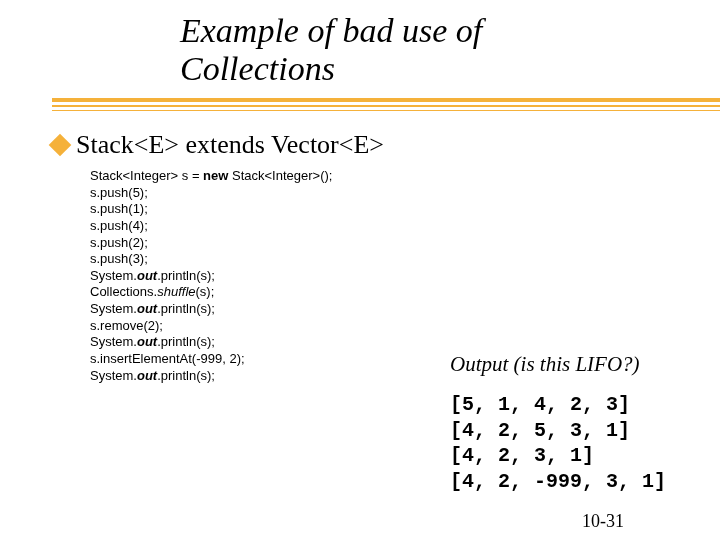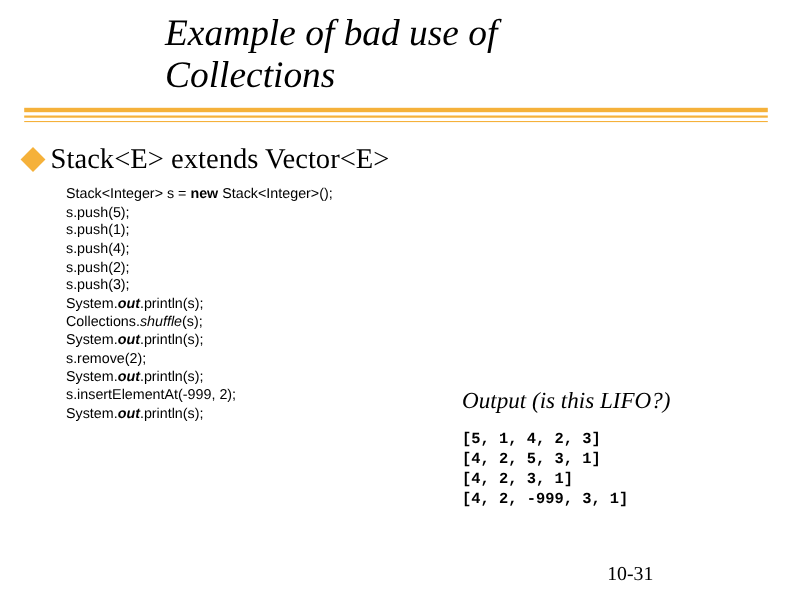--- a/index.html
+++ b/index.html
@@ -10,20 +10,21 @@
     background: #ffffff;
     font-family: "Times New Roman", Times, serif;
     color: #000;
     overflow: hidden;
   }
   .slide {
     position: relative;
     width: 636px;
     height: 540px;
     box-sizing: border-box;
+    margin-left: 30px;
   }
   .title-block {
     position: absolute;
     left: 150px;
     top: 12px;
     width: 500px;
   }
   .title-line {
     font-style: italic;
     font-size: 34px;
@@ -76,21 +77,21 @@
     top: 352px;
     font-size: 21px;
     font-style: italic;
   }
   .output-block {
     position: absolute;
     left: 420px;
     top: 392px;
     font-family: "Courier New", Courier, monospace;
     font-weight: bold;
-    font-size: 14px;
+    font-size: 20px;
     line-height: 1.28;
     white-space: pre;
   }
   .page-num {
     position: absolute;
     right: 42px;
     bottom: 8px;
     font-size: 18px;
   }
 </style>

